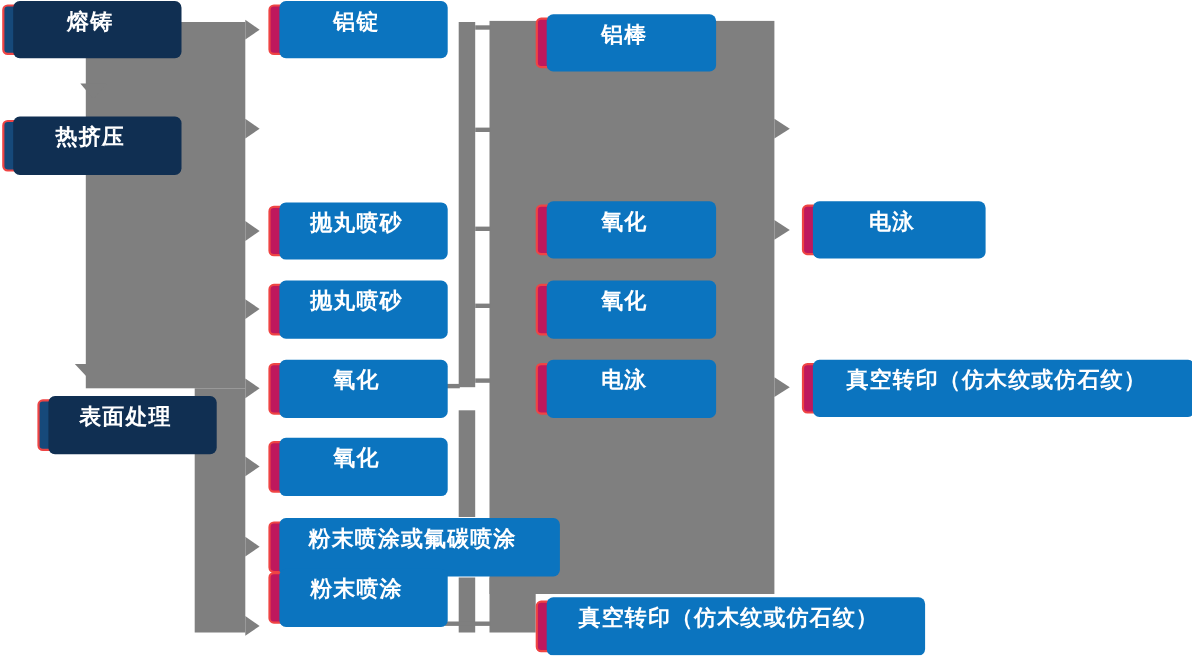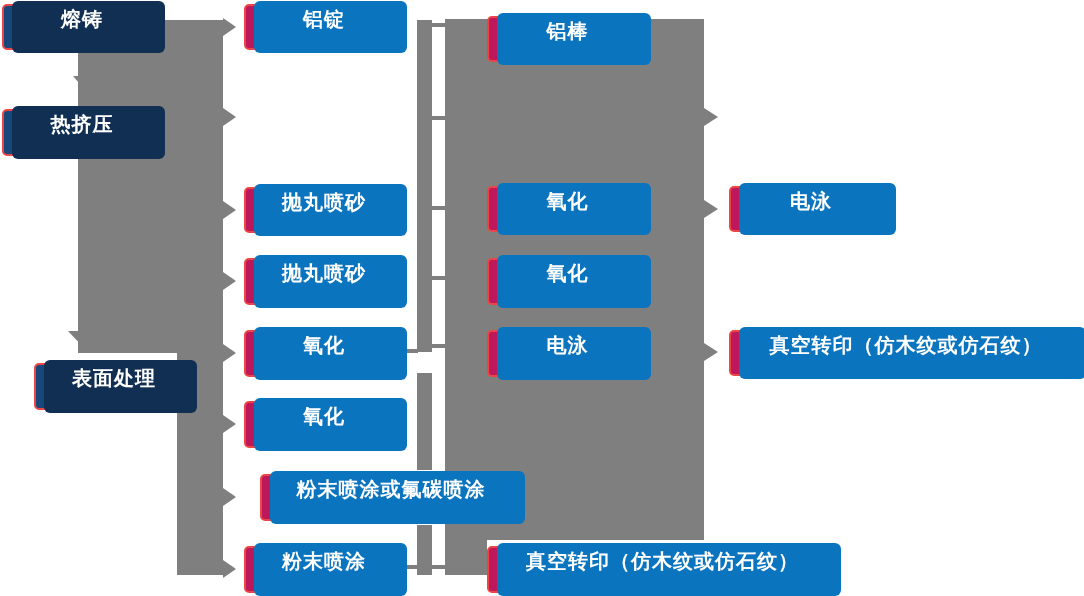--- a/index.html
+++ b/index.html
@@ -82,24 +82,24 @@
     </div>
     <div class="node light" style="position: absolute; left: 244px; top: 258px; width: 160px; height: 47px;">
       <span>抛丸喷砂</span>
     </div>
     <div class="node light" style="position: absolute; left: 244px; top: 330px; width: 160px; height: 47px;">
       <span>氧化</span>
     </div>
     <div class="node light" style="position: absolute; left: 244px; top: 401px; width: 160px; height: 47px;">
       <span>氧化</span>
     </div>
-    <div class="node light" style="position: absolute; left: 244px; top: 474px; width: 262px; height: 47px; margin-left: 16px;">
+    <div class="node light" style="position: absolute; left: 244px; top: 474px; width: 262px; height: 47px;">
       <span>粉末喷涂或氟碳喷涂</span>
     </div>
-    <div class="node light" style="position: absolute; left: 244px; top: 546px; width: 160px; height: 47px;">
+    <div class="node light" style="position: absolute; left: 244px; top: 520px; width: 160px; height: 47px;">
       <span>粉末喷涂</span>
     </div>
     <div class="node light" style="position: absolute; left: 487px; top: 16px; width: 161px; height: 46px;">
       <span>铝棒</span>
     </div>
     <div class="node light" style="position: absolute; left: 487px; top: 186px; width: 161px; height: 46px;">
       <span>氧化</span>
     </div>
     <div class="node light" style="position: absolute; left: 487px; top: 258px; width: 161px; height: 47px;">
       <span>氧化</span>

